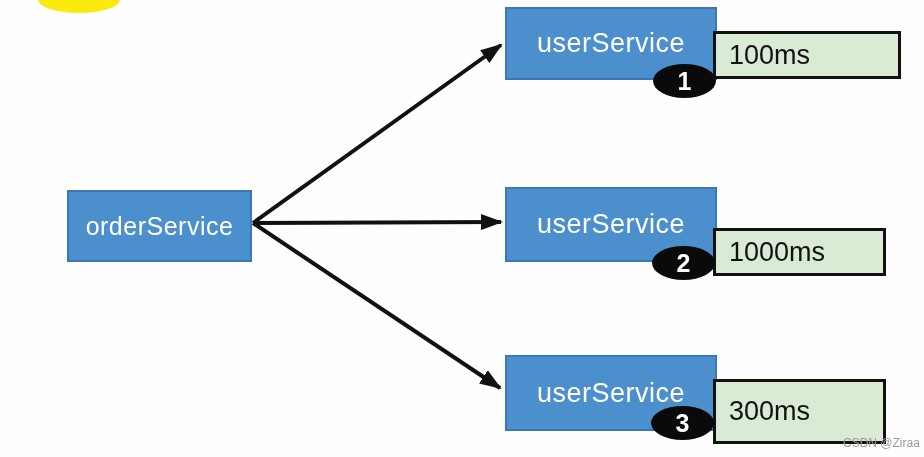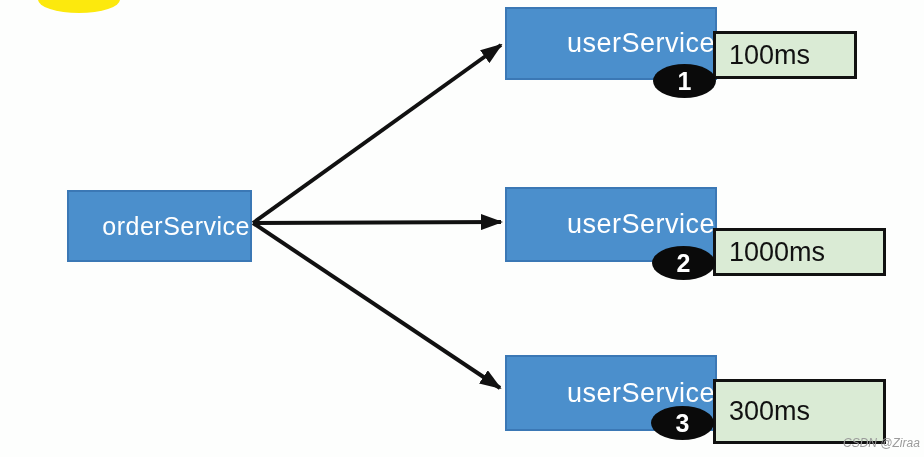--- a/index.html
+++ b/index.html
@@ -52,21 +52,21 @@
     fill: var(--arrow, #111);
   }
   .node {
     position: absolute;
     box-sizing: border-box;
     background: var(--node-fill, #4b8fcc);
     border: 2px solid var(--node-border, #3b78b5);
     color: var(--node-text, #fff);
     display: flex;
     align-items: center;
-    justify-content: flex-end;
+    justify-content: center;
     font-size: 27px;
     letter-spacing: 0.5px;
   }
   .node.source {
     left: 67px;
     top: 190px;
     width: 185px;
     height: 72px;
     font-size: 25px;
   }
@@ -77,21 +77,21 @@
     position: absolute;
     box-sizing: border-box;
     background: var(--latency-fill, #daebd5);
     border: 3px solid var(--latency-border, #111);
     color: var(--latency-text, #111);
     display: flex;
     align-items: center;
     padding-left: 13px;
     font-size: 27px;
   }
-  .latency.l1 { left: 713px; top: 31px;  width: 144px; height: 48px; }
+  .latency.l1 { left: 713px; top: 31px;  width: 188px; height: 48px; }
   .latency.l2 { left: 713px; top: 213px; width: 173px; height: 48px; margin-top: 15px; }
   .latency.l3 { left: 713px; top: 379px; width: 173px; height: 65px; }
   .badge {
     position: absolute;
     width: 63px;
     height: 34px;
     border-radius: 50%;
     background: var(--badge-fill, #0a0a0a);
     color: var(--badge-text, #fff);
     display: flex;
@@ -103,21 +103,20 @@
   .badge.b1 { left: 653px; top: 64px; }
   .badge.b2 { left: 652px; top: 246px; }
   .badge.b3 { left: 651px; top: 406px; }
   .watermark {
     position: absolute;
     left: 843px;
     top: 436px;
     font-size: 12px;
     color: var(--watermark-text, #9b9b9b);
     white-space: nowrap;
-    font-style: italic;
   }
 </style>
 </head>
 <body>
 
 <div class="canvas">
 
   <div class="highlight-blob"></div>
 
   <svg class="arrows" viewBox="0 0 924 457">

